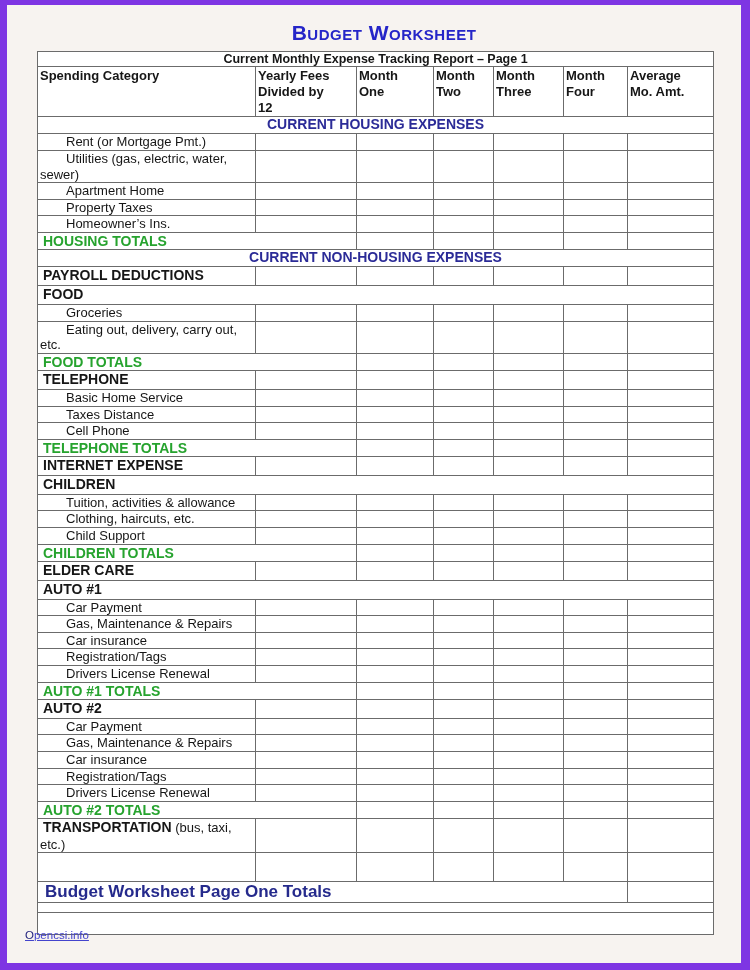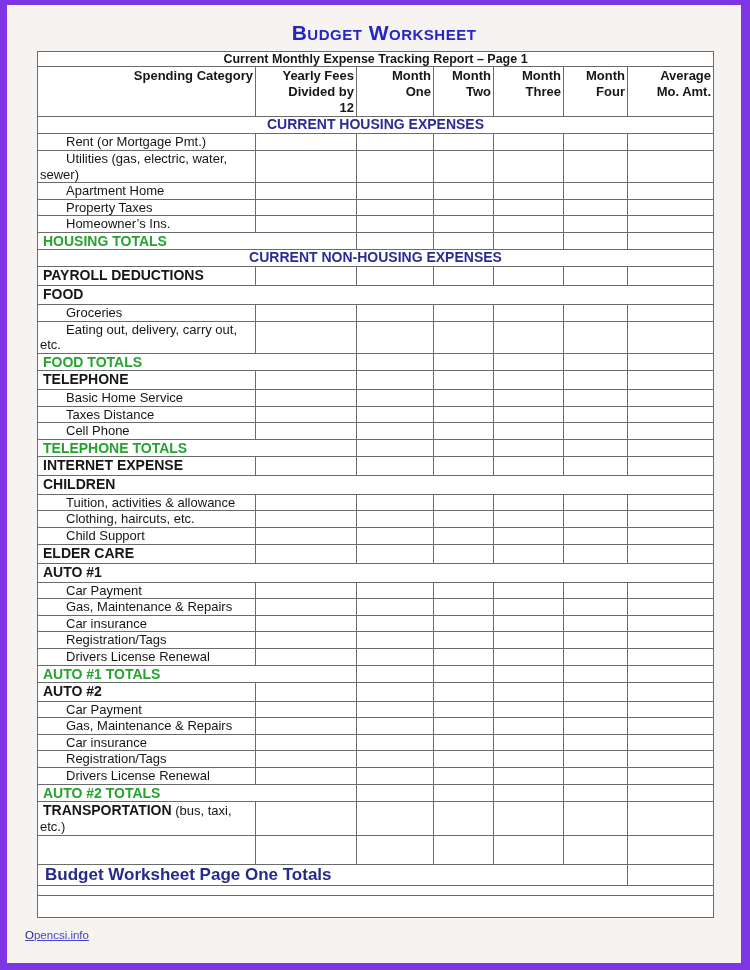--- a/index.html
+++ b/index.html
@@ -9,21 +9,21 @@
   .page-title{position:absolute;left:9px;top:21px;width:750px;text-align:center;
     font-variant:small-caps;font-weight:bold;font-size:21px;letter-spacing:.5px;color:#2525c8;}
   .sheet{position:absolute;left:37px;top:51px;}
   table{border-collapse:collapse;table-layout:fixed;width:676px;background:#ffffff;
     border:1px solid #474747;}
   td,th{border:1px solid #6b6b6b;padding:0 2px;vertical-align:top;overflow:hidden;
     font-family:"Liberation Sans",sans-serif;color:#161616;}
   .report-cell{text-align:center;font-weight:bold;font-size:12.5px;line-height:1.15;}
   tr.r-report{height:15px;}
   tr.r-colhead{height:50px;}
-  th{font-size:13px;font-weight:bold;text-align:right;line-height:1.2;white-space:pre-line;padding-top:1px;}
+  th{font-size:13px;font-weight:bold;text-align:left;line-height:1.2;white-space:pre-line;padding-top:1px;}
   tr.r-section{height:17px;}
   .section-cell{text-align:center;font-weight:bold;font-size:14px;color:#2b2b97;line-height:1.1;}
   tr.r-bold,tr.r-boldspan{height:19px;}
   .bold-label{font-weight:bold;font-size:14px;text-indent:3px;line-height:1.2;white-space:pre-line;}
   tr.r-item{height:16px;}
   tr.tall{height:20px;}
   .item-label{font-size:13px;text-indent:26px;line-height:1.2;white-space:pre-line;}
   tr.r-totals{height:17px;}
   .totals-label{font-weight:bold;font-size:14px;color:#26a32e;text-indent:3px;line-height:1.15;}
   tr.r-empty{height:29px;}
@@ -294,20 +294,30 @@
             <td class="">
               <div class="item-label">Child Support</div>
             </td>
             <td class="c-val"></td>
             <td class="c-val"></td>
             <td class="c-val"></td>
             <td class="c-val"></td>
             <td class="c-val"></td>
             <td class="c-val"></td>
           </tr>
+          <tr class="r-totals">
+            <td class="" colspan="2">
+              <div class="totals-label">CHILDREN TOTALS</div>
+            </td>
+            <td class="c-val"></td>
+            <td class="c-val"></td>
+            <td class="c-val"></td>
+            <td class="c-val"></td>
+            <td class="c-val"></td>
+          </tr>
           <tr class="r-bold">
             <td class="">
               <div class="bold-label">ELDER CARE</div>
             </td>
             <td class="c-val"></td>
             <td class="c-val"></td>
             <td class="c-val"></td>
             <td class="c-val"></td>
             <td class="c-val"></td>
             <td class="c-val"></td>

